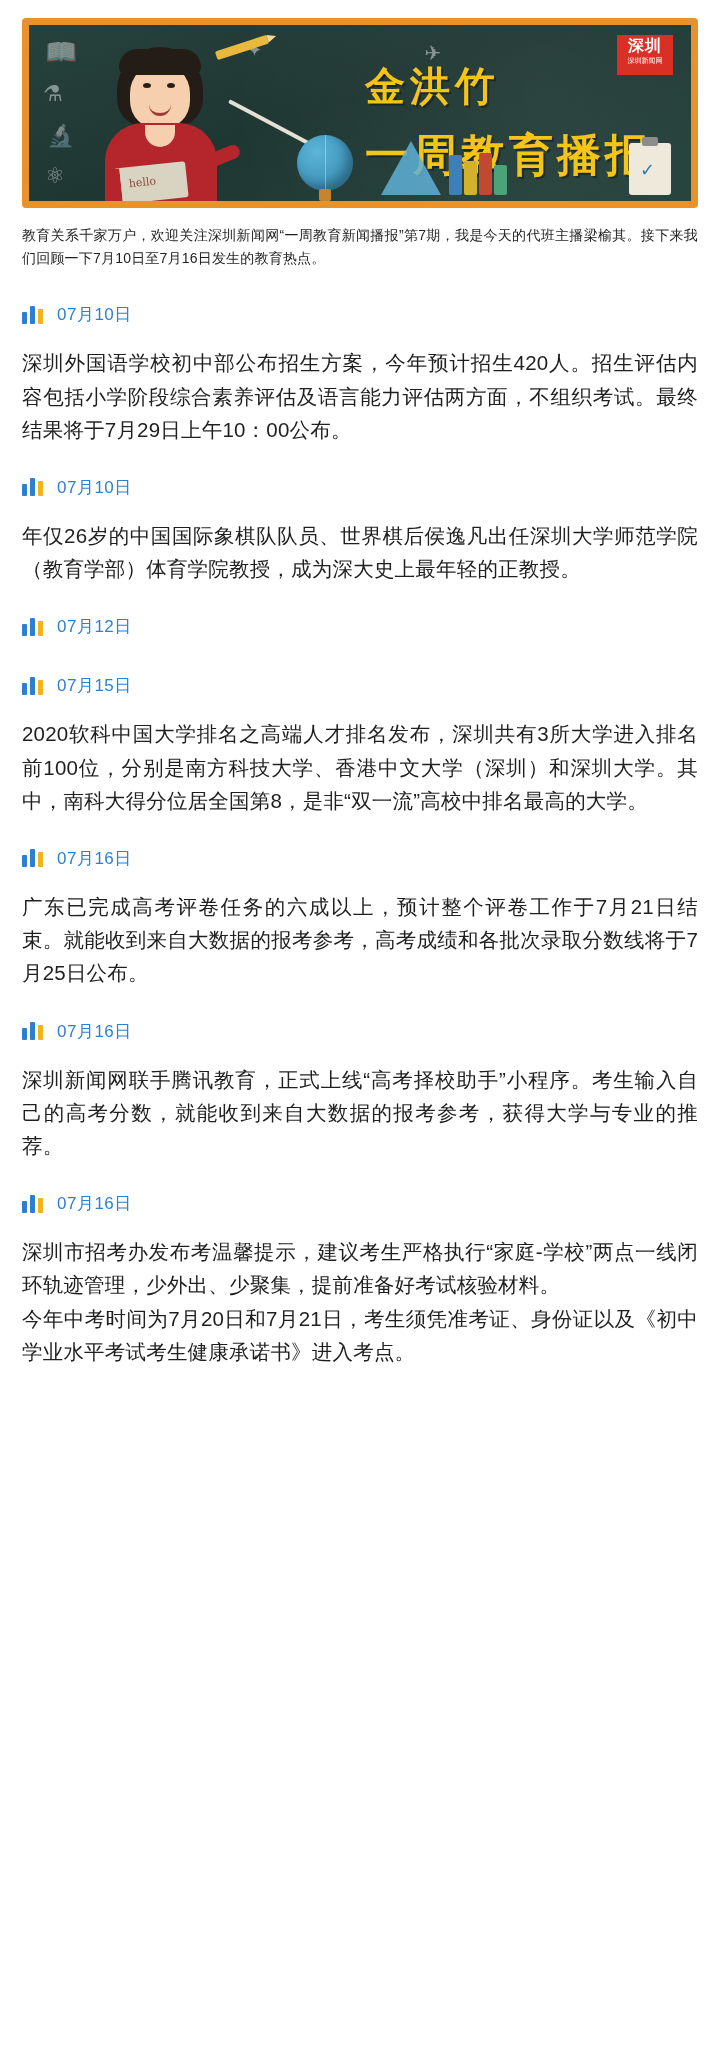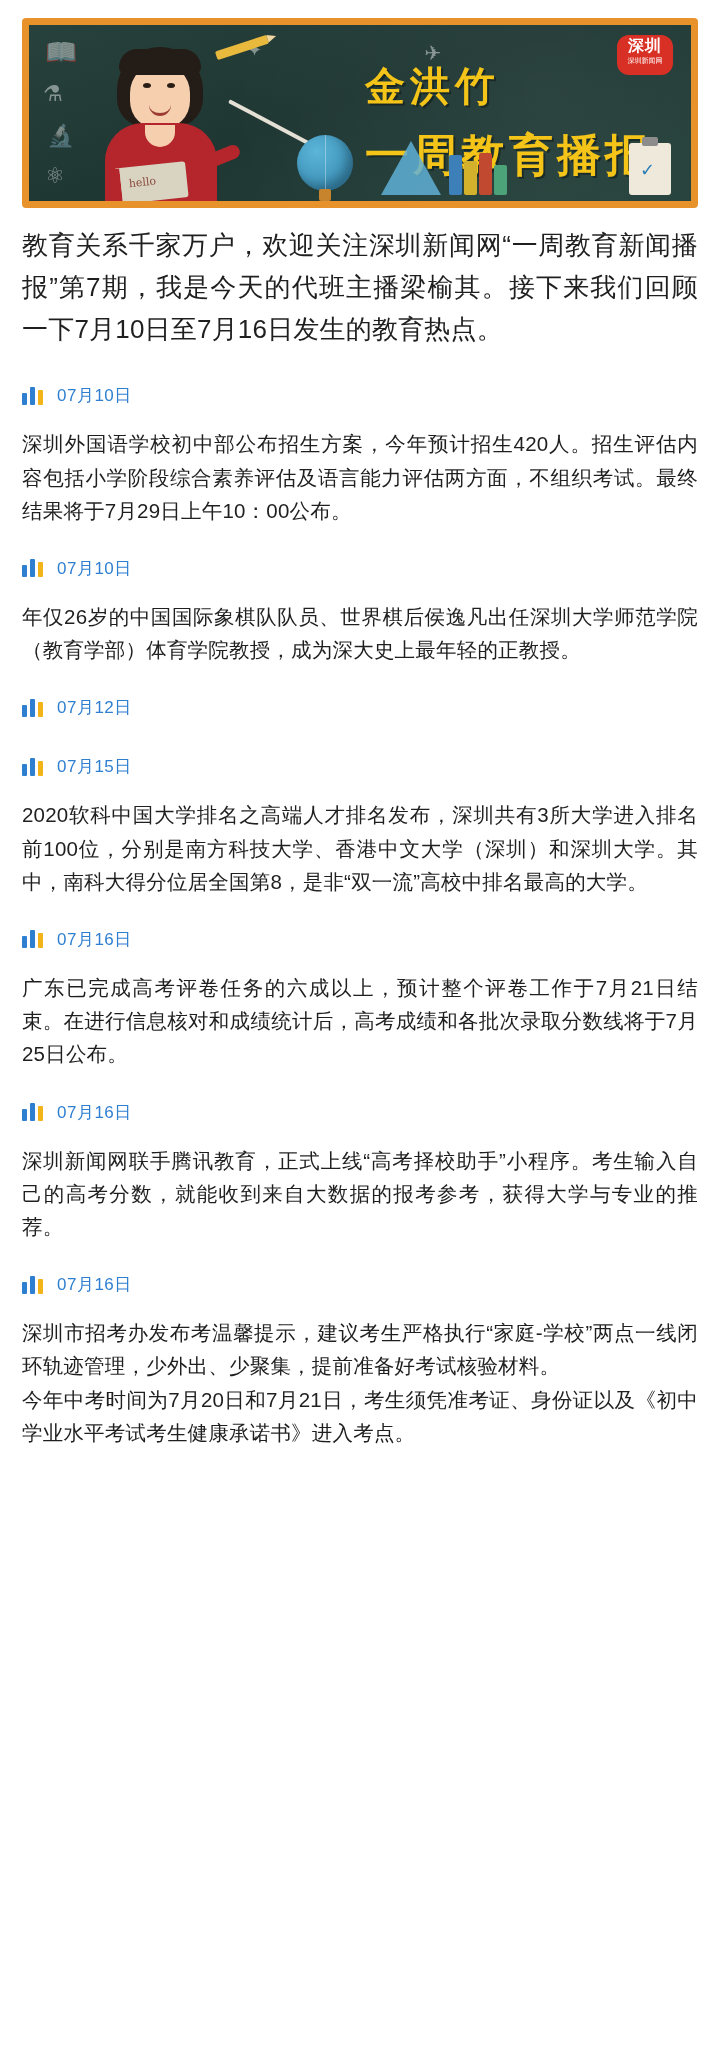--- a/index.html
+++ b/index.html
@@ -175,21 +175,21 @@
     font-family: "DejaVu Sans", "Liberation Sans", sans-serif;
     text-shadow: 2px 2px 0 rgba(0,0,0,0.35);
   }
   .b-logo {
     position: absolute;
     right: 18px;
     top: 10px;
     width: 56px;
     height: 40px;
     background: #d93025;
-    border-radius: 12px;
+    border-radius: 0;
     color: #fff;
     text-align: center;
     line-height: 1.05;
     padding-top: 3px;
     box-sizing: border-box;
   }
   .b-logo .lg1 { font-size: 16px; font-weight: bold; letter-spacing: 1px; }
   .b-logo .lg2 { font-size: 7px; letter-spacing: 0; margin-top: 2px; }
 
   
@@ -269,21 +269,21 @@
     right: -9px; top: 0;
     width: 0; height: 0;
     border-top: 4.5px solid transparent;
     border-bottom: 4.5px solid transparent;
     border-left: 9px solid #f0d7a2;
   }
 
   
   .intro {
     padding: 16px 22px 6px 22px;
-    font-size: 26px;
+    font-size: 14px;
     line-height: 1.62;
     color: #1f1f1f;
     text-align: justify;
     letter-spacing: 0.2px;
   }
 
   
   .entry {
     padding: 8px 22px 2px 22px;
   }
@@ -439,21 +439,21 @@
   <div class="entry">
     <div class="entry-head">
       <span class="bars">
           <i></i>
           <i></i>
           <i></i>
         </span>
       <span class="entry-date">07月16日</span>
     </div>
     <div class="entry-body">
-      <p>广东已完成高考评卷任务的六成以上，预计整个评卷工作于7月21日结束。在进行信息核对和成绩统计后，高考成绩和各批次录取分数线将于7月25日公布。</p>
+      <p>广东已完成高考评卷任务的六成以上，预计整个评卷工作于7月21日结束。就能收到来自大数据的报考参考，高考成绩和各批次录取分数线将于7月25日公布。</p>
     </div>
   </div>
 
   <div class="entry">
     <div class="entry-head">
       <span class="bars">
           <i></i>
           <i></i>
           <i></i>
         </span>

